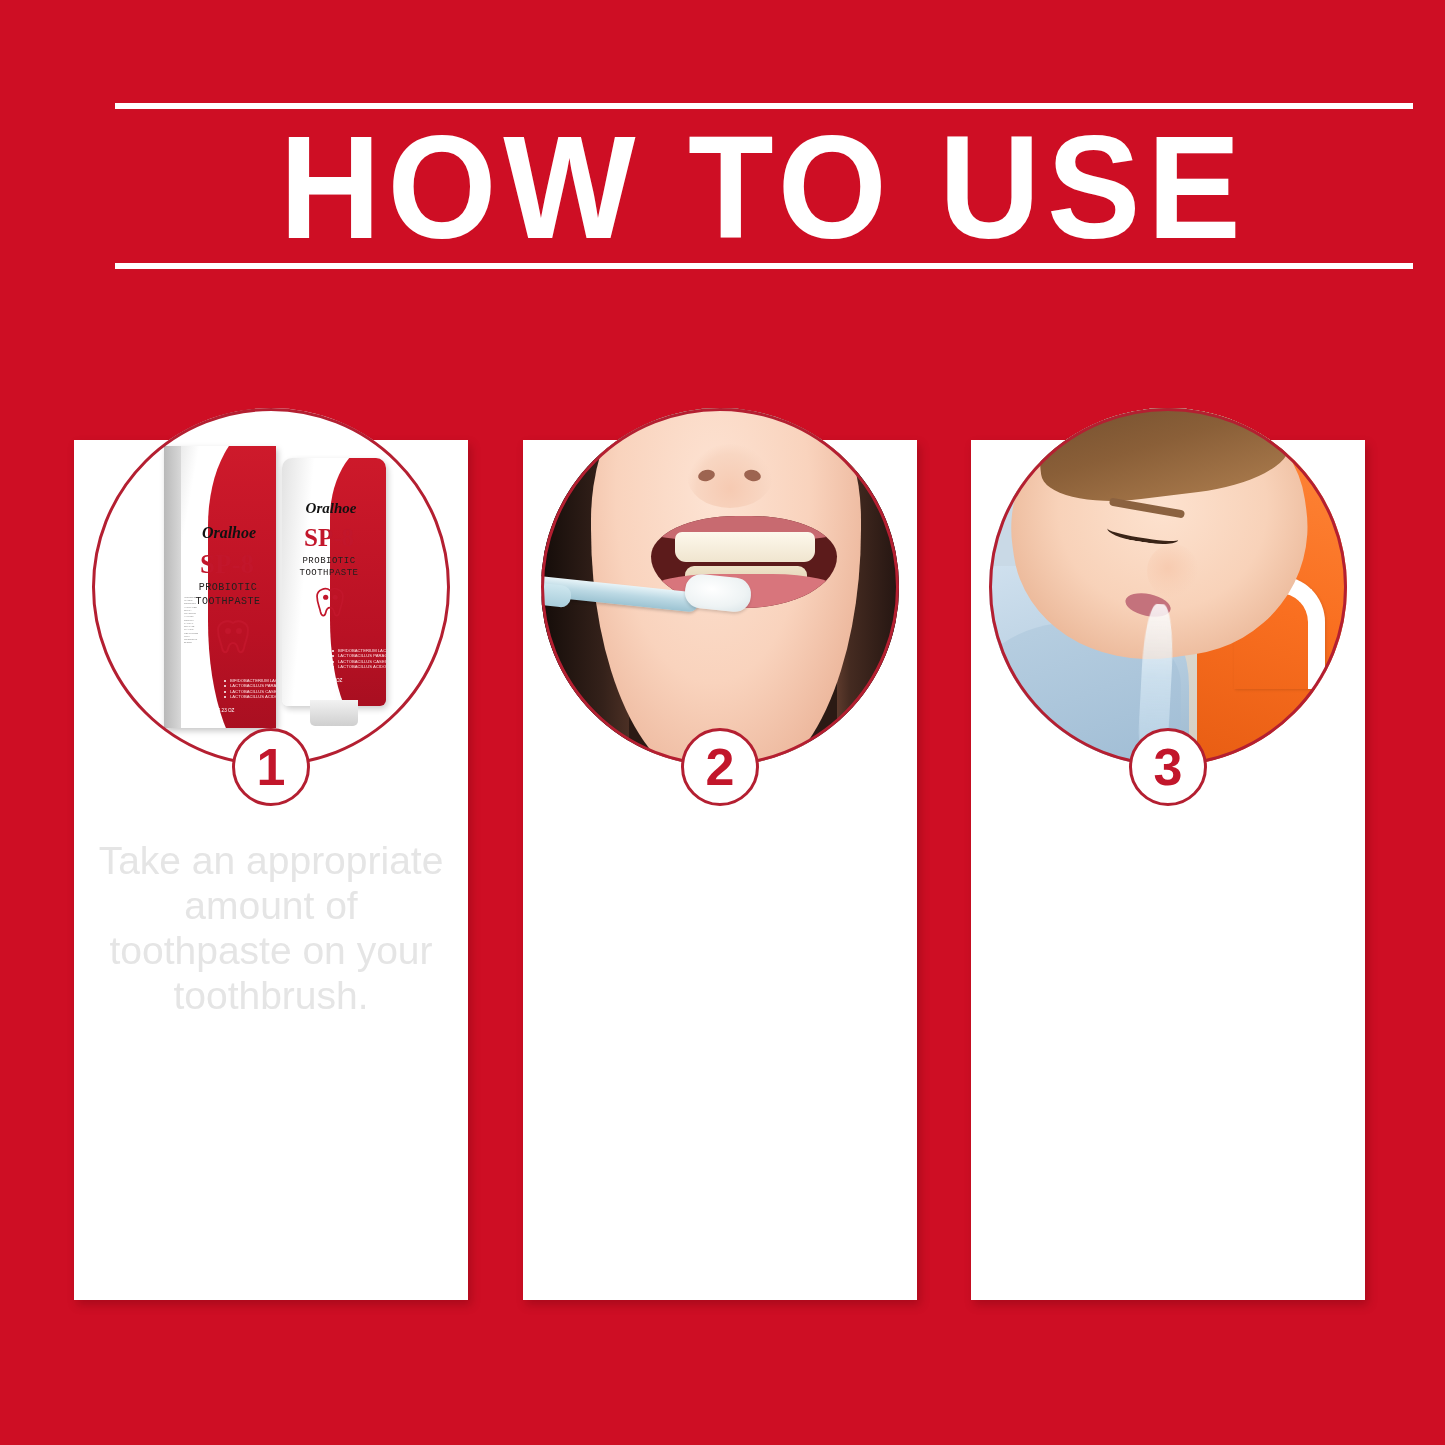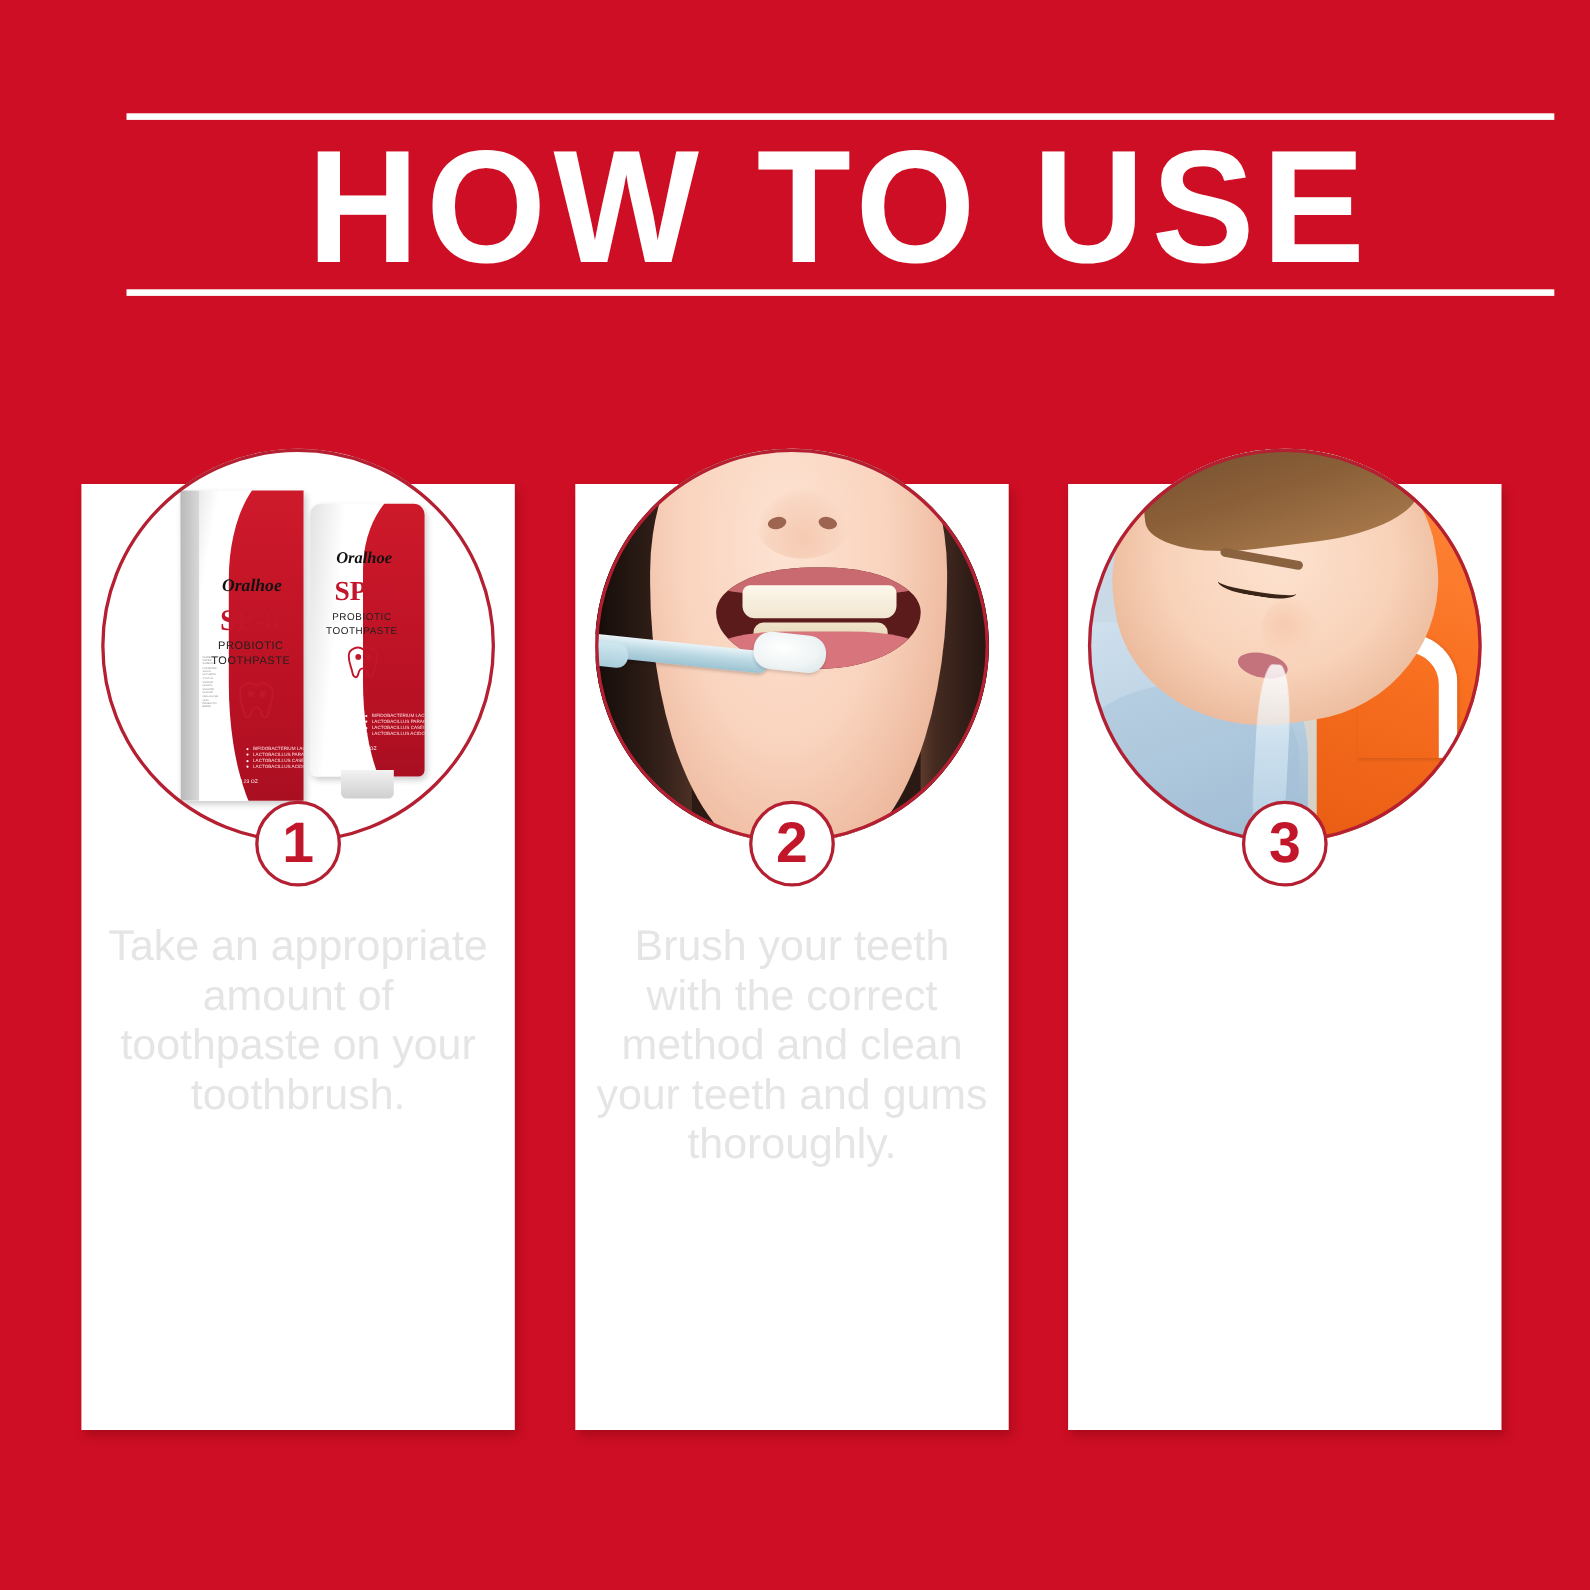--- a/index.html
+++ b/index.html
@@ -206,21 +206,21 @@
     font-style: italic;
     font-weight: bold;
   }
   .lbl-sp8 {
     color: #c2162b;
     font-family: Liberation Serif, serif;
     font-weight: bold;
   }
   .lbl-sub {
     color: #23201f;
-    font-family: Liberation Sans, sans-serif;
+    font-family: Liberation Mono, monospace;
     letter-spacing: 0.5px;
   }
   .tooth {
     position: absolute;
     z-index: 3;
   }
   .ing {
     position: absolute;
     z-index: 3;
     color: #ffe2e4;
@@ -478,21 +478,20 @@
           <div class="s2-teeth-lo"></div>
           <div class="s2-lip-bot"></div>
         </div>
         <div class="s2-brush-handle"></div>
         <div class="s2-brush-grip"></div>
         <div class="s2-brush-head"></div>
       </div>
     </div>
     <div class="media-ring"></div>
     <div class="badge">2</div>
-    <div class="caption">Brush your teeth with the correct method and clean your teeth and gums thoroughly.</div>
   </div>
 
   <div class="step step-3">
     <div class="card"></div>
 
     <div class="media">
       <div class="scene3">
         <div class="s3-wall-mid"></div>
         <div class="s3-wall-orange"></div>
         <div class="s3-counter"></div>

